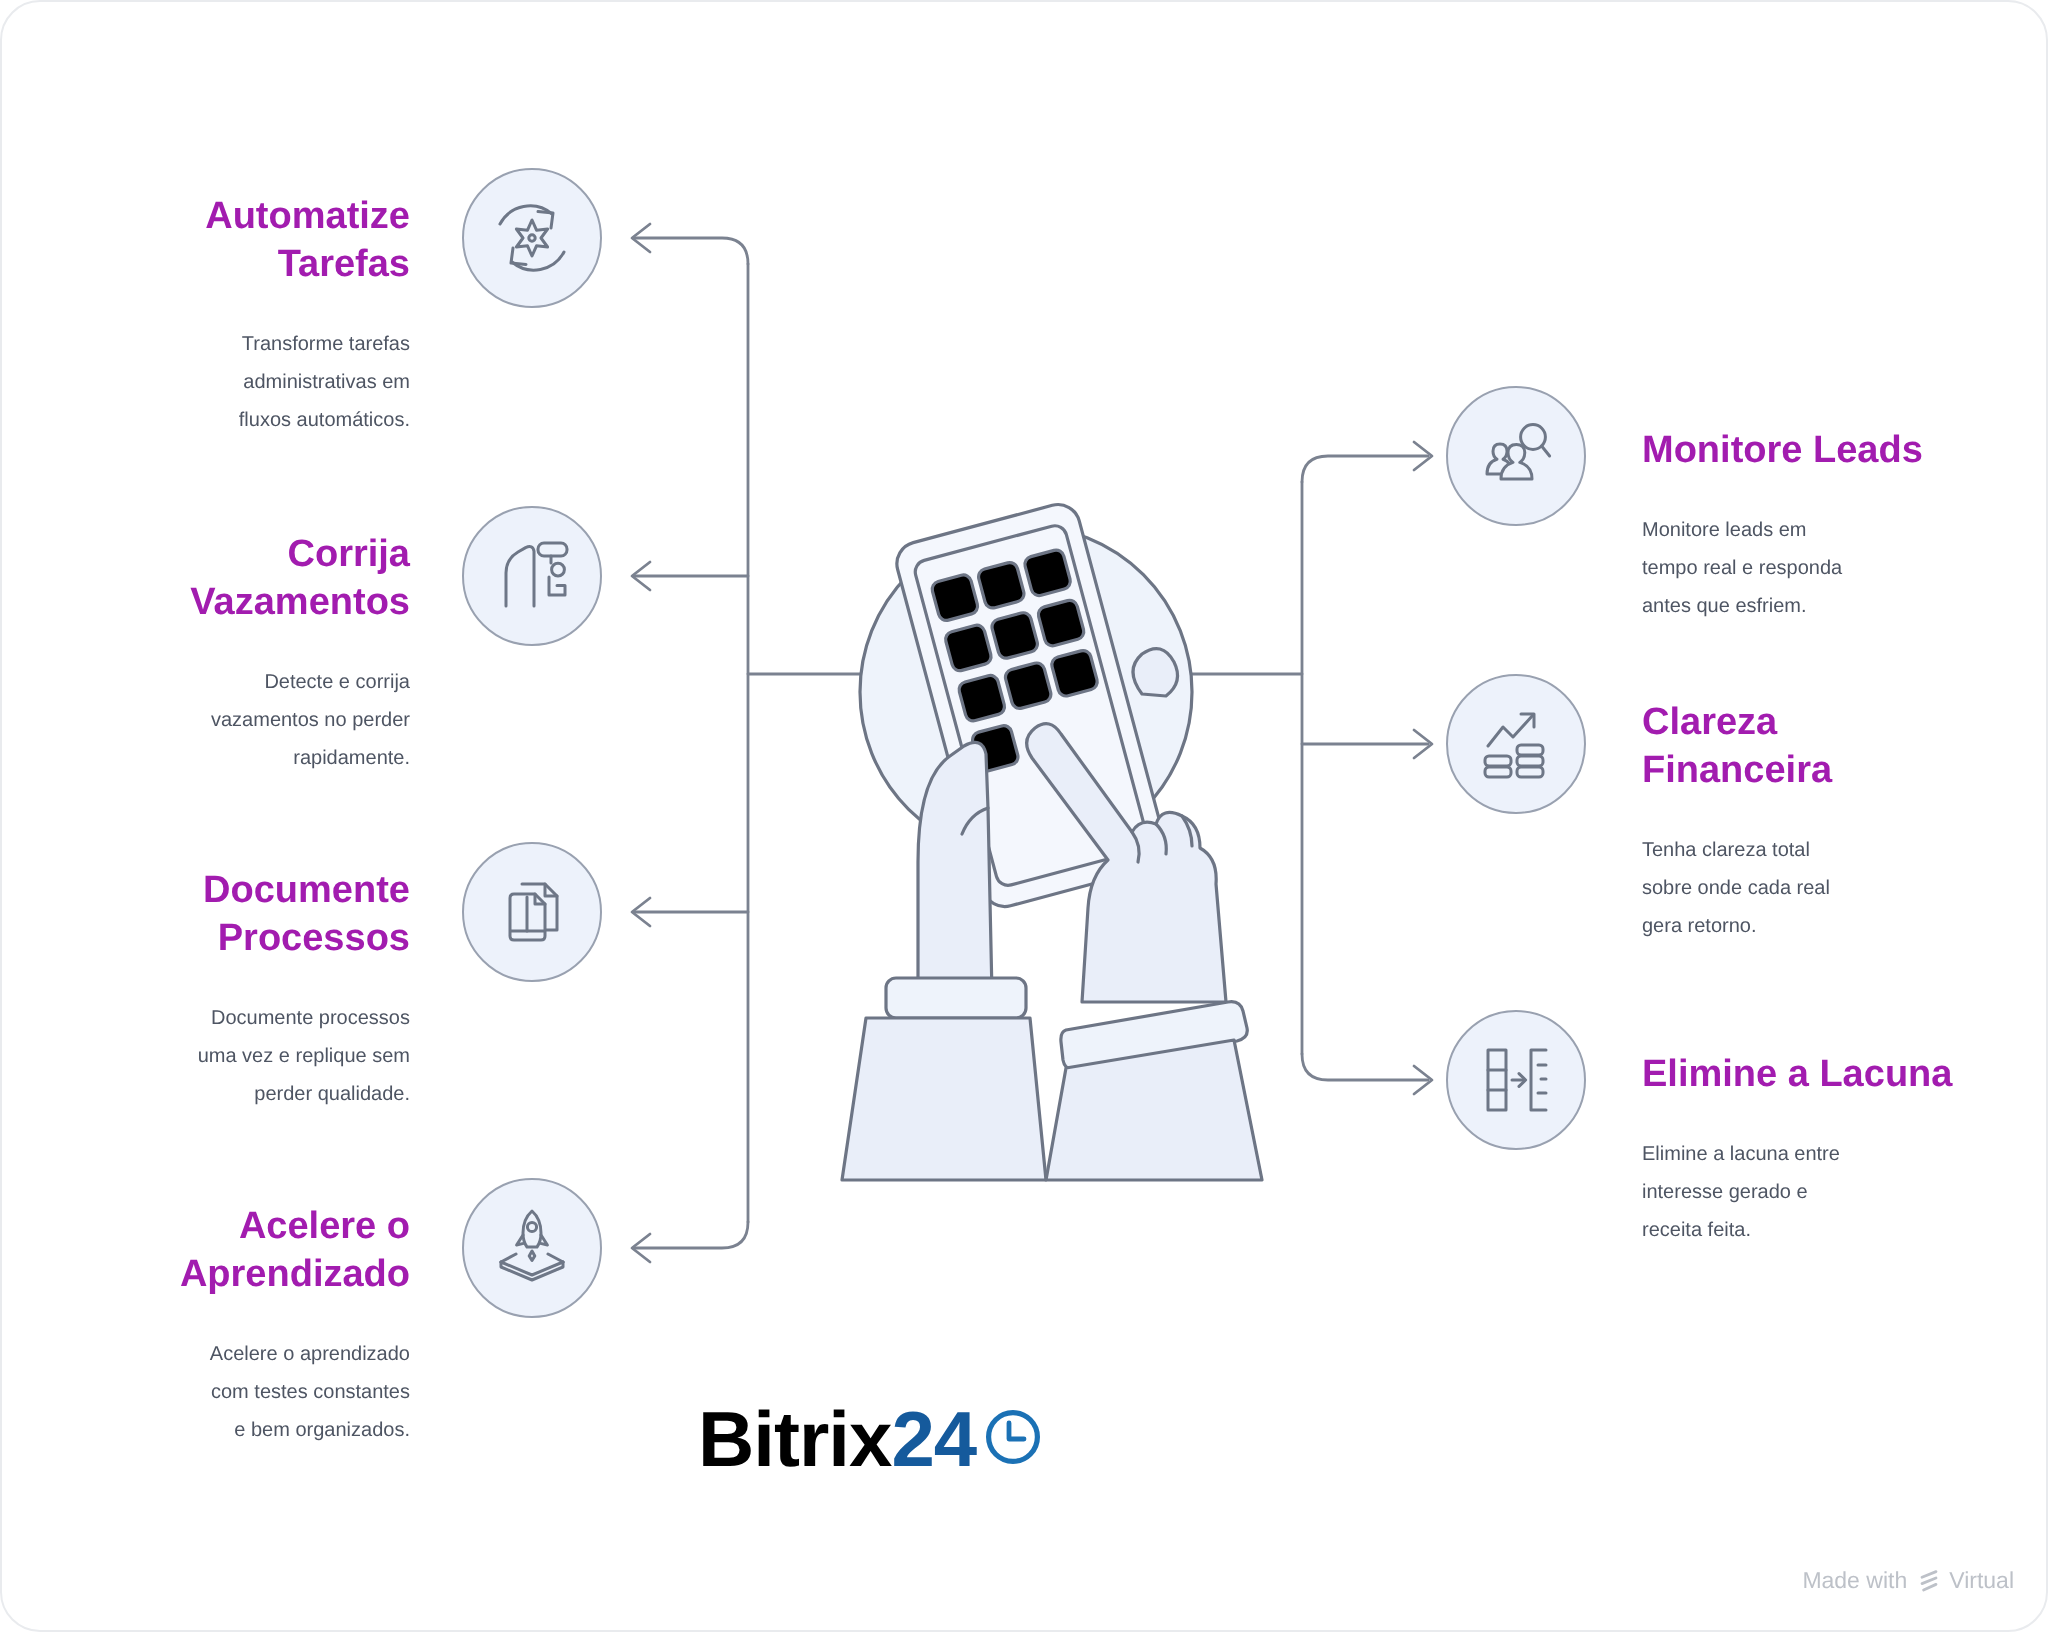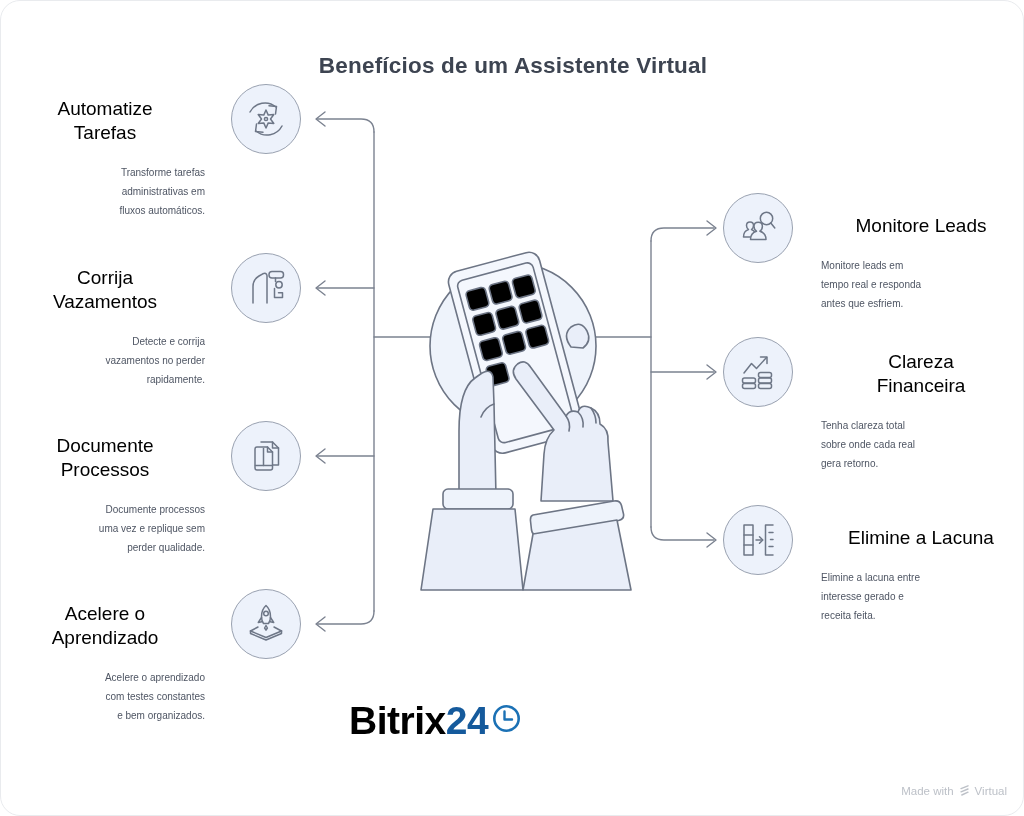--- a/index.html
+++ b/index.html
@@ -8,23 +8,22 @@
     font-family:"Liberation Sans","DejaVu Sans",sans-serif;overflow:hidden;
     border:1px solid #e9ebee;border-radius:20px;box-sizing:border-box;
   }
   .title{
     position:absolute;top:52px;left:0;width:1024px;text-align:center;
     font-size:22.5px;font-weight:700;color:#3d4451;letter-spacing:.2px;margin:0;
   }
   .connectors{position:absolute;top:0;left:0;}
   .item{position:absolute;width:200px;}
   .item h2{
-    margin:0;font-size:19px;line-height:24px;font-weight:400;color:#000000;
+    margin:0;font-size:19px;line-height:24px;font-weight:700;color:#a21caf;
     white-space:pre-line;
-    text-align:center;
   }
   .item p{
     margin:18px 0 0 0;font-size:10px;line-height:19px;color:#4e5563;
     white-space:pre-line;
   }
   .item.left{text-align:right;}
   .item.right{text-align:left;}
   .icon-circle{
     position:absolute;width:70px;height:70px;border-radius:50%;
     background:#edf2fb;border:1.5px solid #99a1b0;box-sizing:border-box;
@@ -43,21 +42,20 @@
   .attribution{
     position:absolute;right:16px;bottom:18px;display:flex;align-items:center;gap:4px;
     font-size:11.5px;color:#bdc1c8;margin-left:48px;
   }
 </style>
 </head>
 <body>
 
 <div class="canvas">
 
-  <h1 class="title">Benefícios de um Assistente Virtual</h1>
 
   <svg class="connectors" width="1024" height="816" viewBox="0 0 1024 816">
     <g stroke="#7b8290" stroke-width="1.4" fill="none" stroke-linecap="round" stroke-linejoin="round">
 
       <path d="M373 131 V610"></path>
       <path d="M373 131 Q373 118 360 118 H316"></path>
       <path d="M324 111 L315 118 L324 125"></path>
       <path d="M373 287 H316"></path>
       <path d="M324 280 L315 287 L324 294"></path>
       <path d="M373 455 H316"></path>

